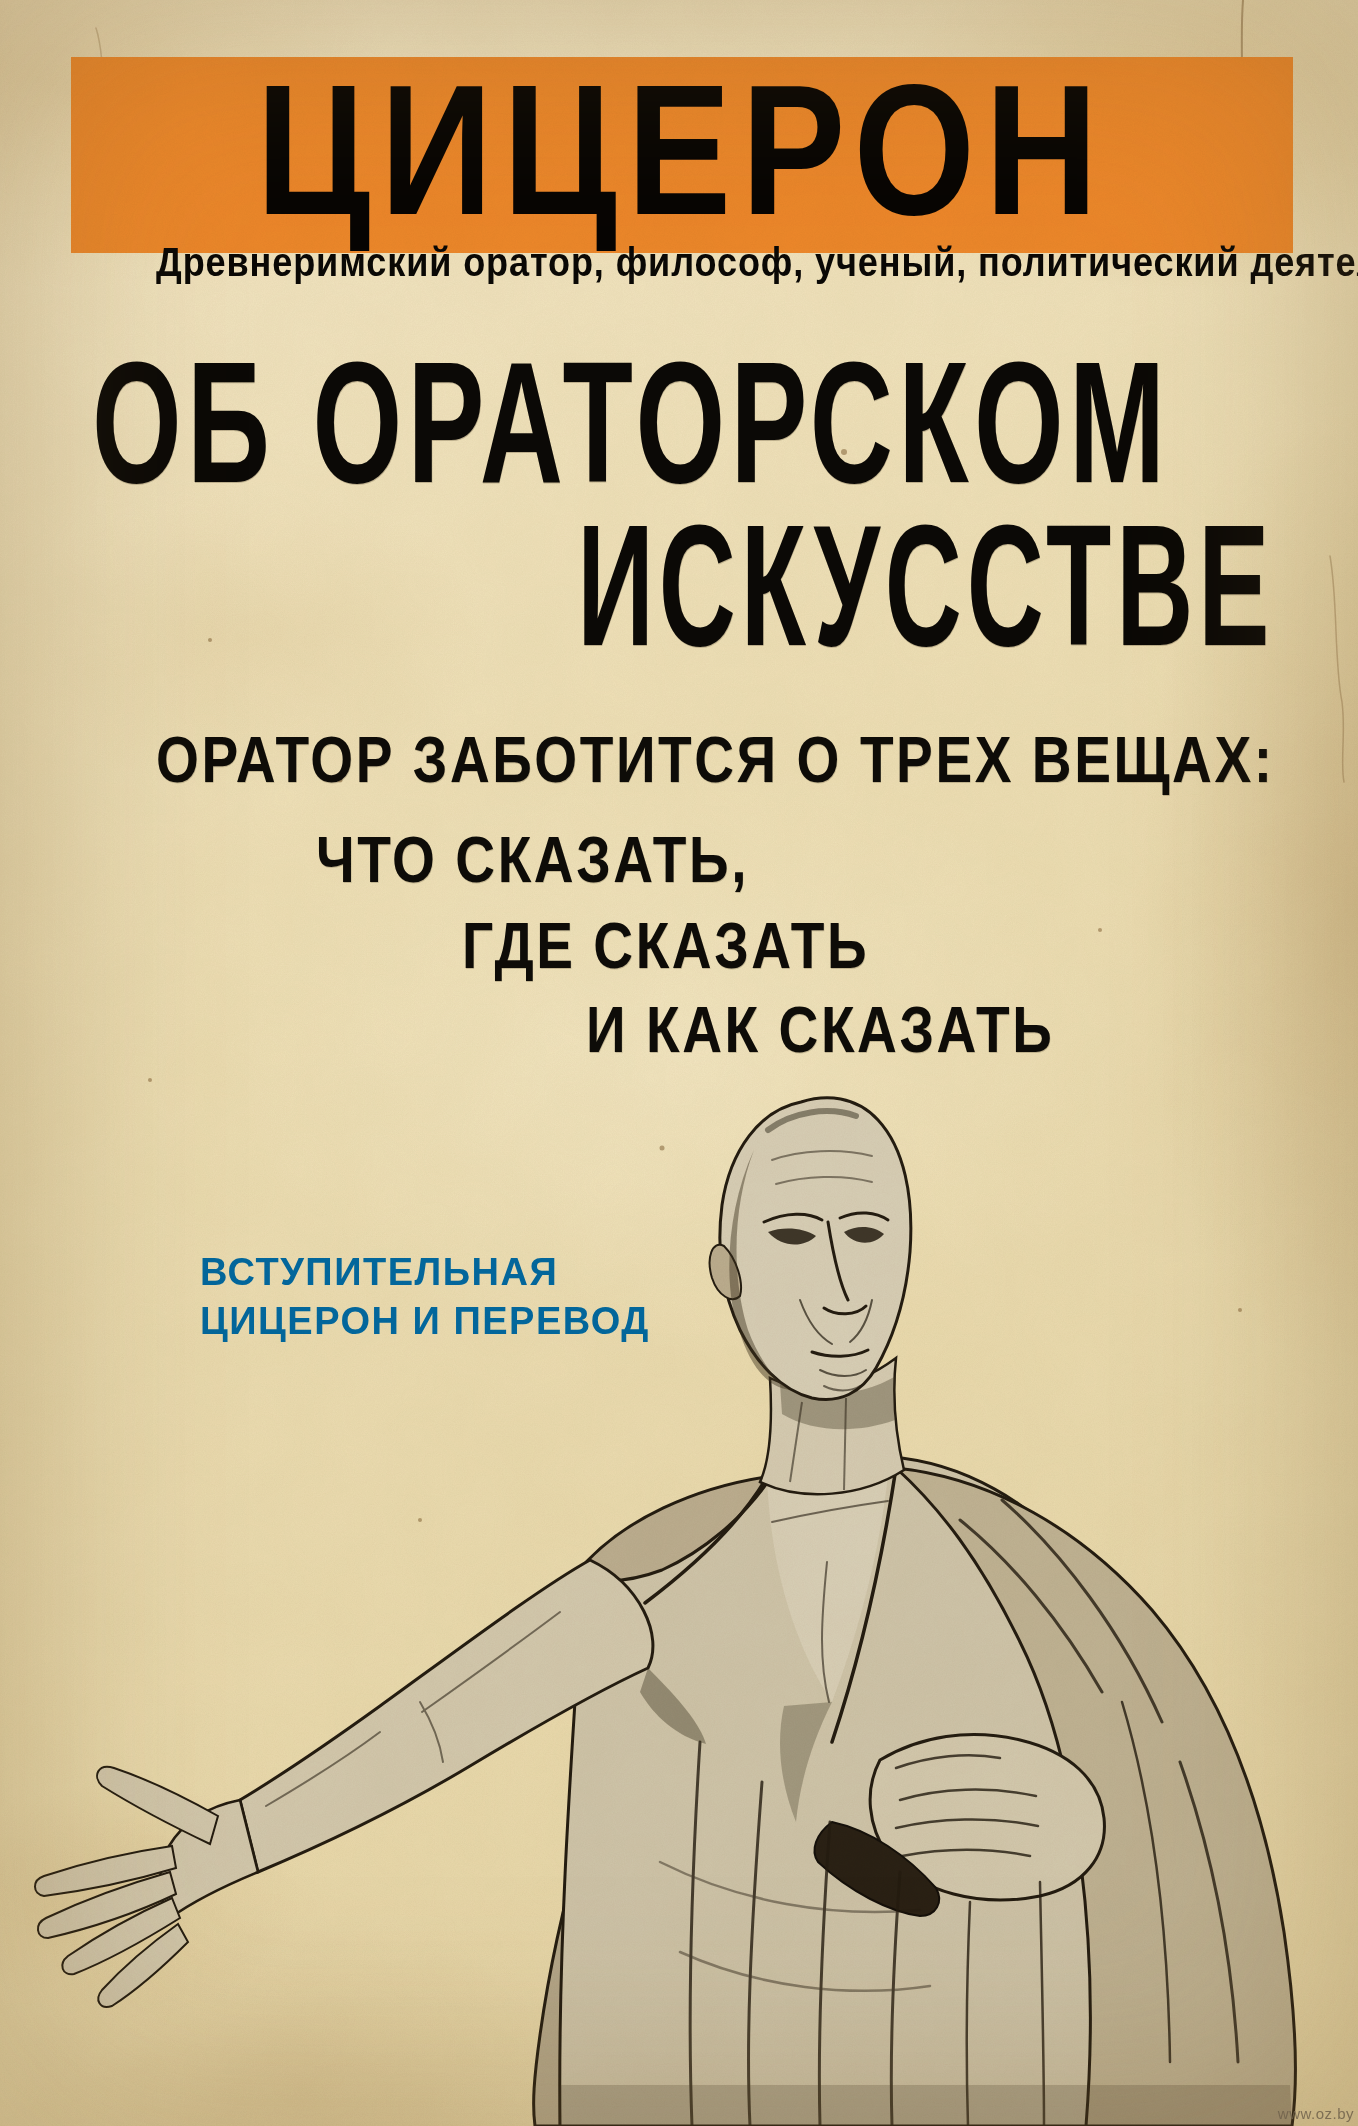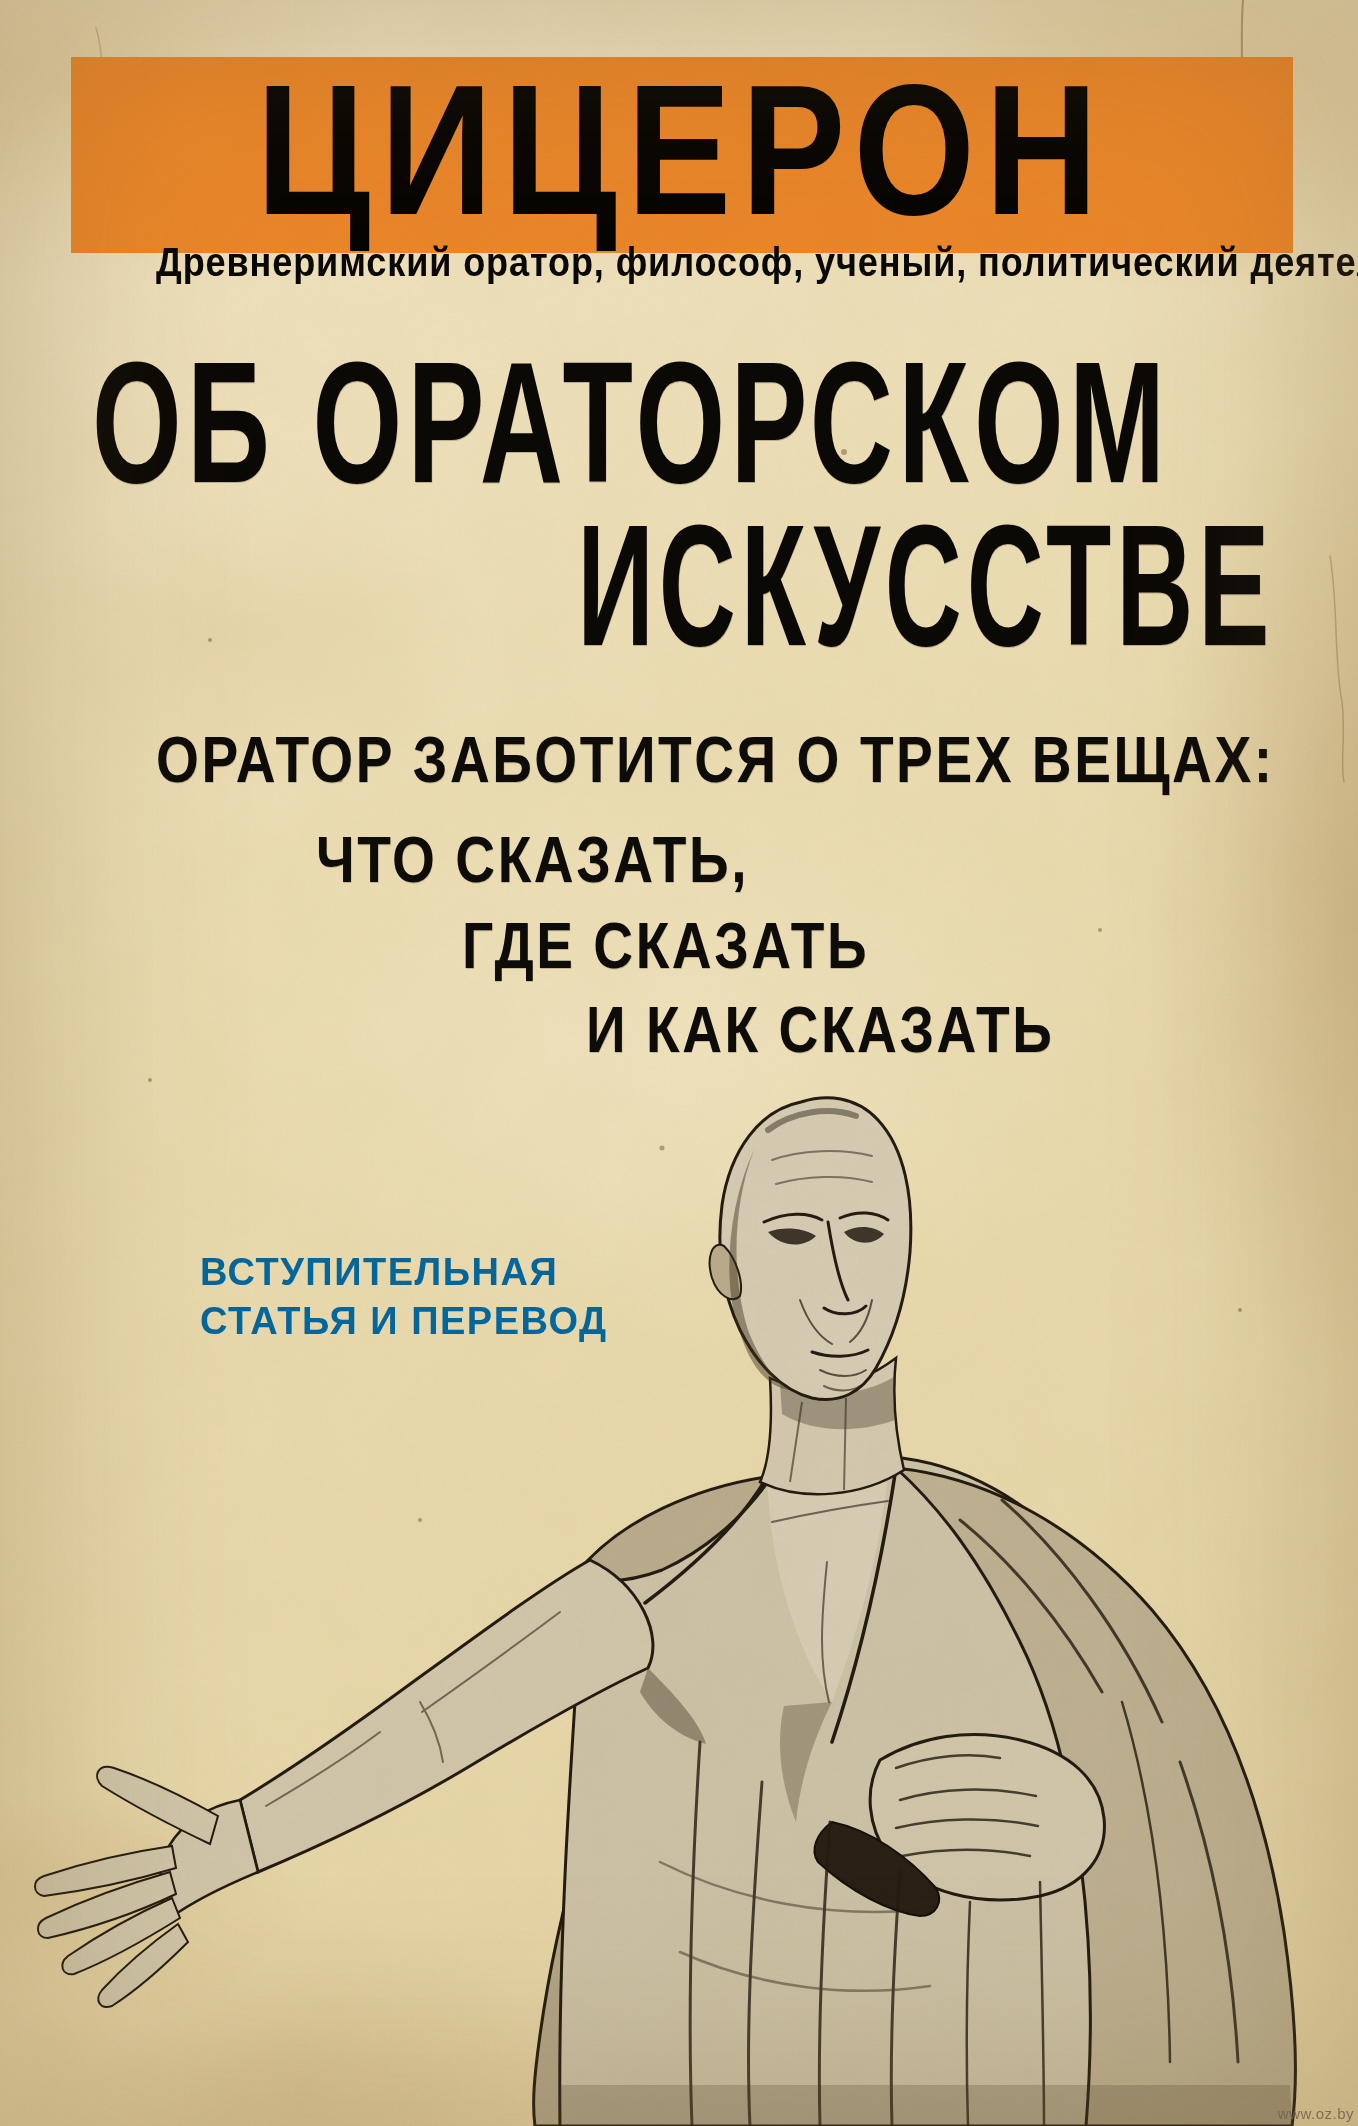--- a/index.html
+++ b/index.html
@@ -204,21 +204,21 @@
 </div>
 <div class="quote q3">
   <span class="fit">ГДЕ СКАЗАТЬ</span>
 </div>
 <div class="quote q4">
   <span class="fit">И КАК СКАЗАТЬ</span>
 </div>
 
 <div class="credits">
   <div>ВСТУПИТЕЛЬНАЯ</div>
-  <div>СТАТЬЯ И ПЕРЕВОД</div>
+  <div>ЦИЦЕРОН И ПЕРЕВОД</div>
 </div>
 
 <div class="watermark">www.oz.by</div>
 
 <svg class="layer grain" width="1358" height="2126">
   <filter id="gn">
       <feTurbulence type="fractalNoise" baseFrequency="0.9" numOctaves="2" stitchTiles="stitch"></feTurbulence>
     <feColorMatrix type="matrix" values="0 0 0 0 0.45  0 0 0 0 0.36  0 0 0 0 0.22  0 0 0 0.5 0"></feColorMatrix>
     </filter>
   <filter id="blotch">

